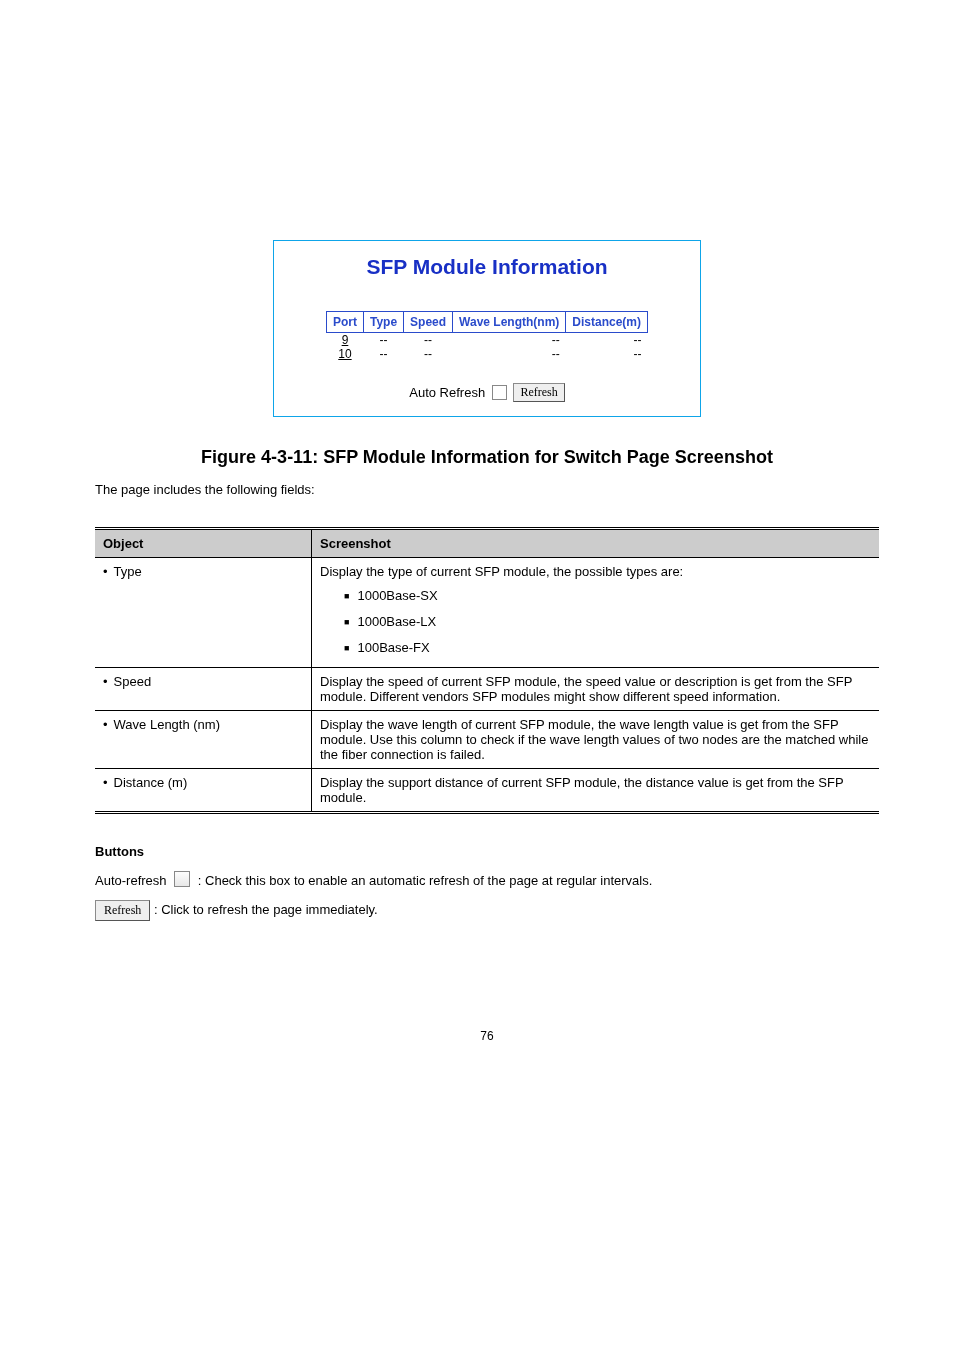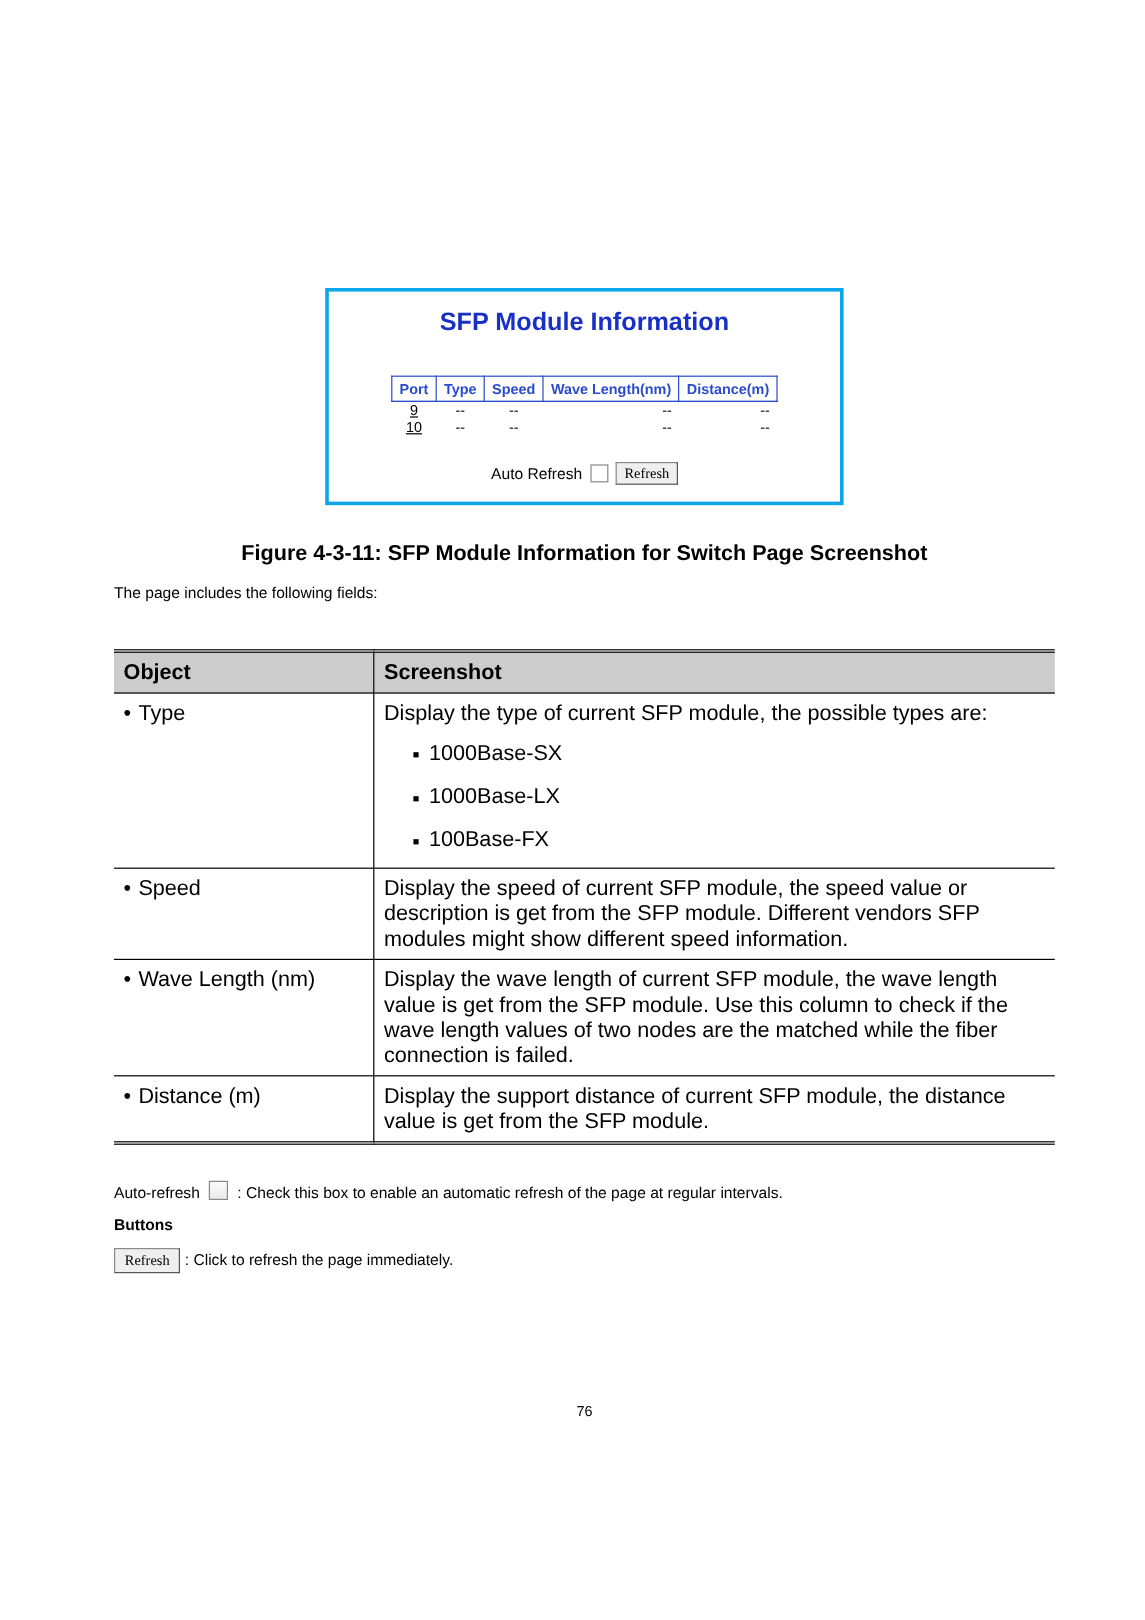--- a/index.html
+++ b/index.html
@@ -10,21 +10,21 @@
     color: #000;
     background: #fff;
     width: 954px;
   }
   .page {
     padding: 60px 75px 60px 95px;
   }
   .sfp-panel {
     width: 426px;
     margin: 180px auto 0 auto;
-    border: 3px solid #0ea5e9;
+    border: 1px solid #0ea5e9;
     background: #fff;
     padding-bottom: 14px;
   }
   .sfp-title {
     font-weight: bold;
     font-size: 21px;
     color: #1830c5;
     text-align: center;
     padding: 14px 0 16px 0;
   }
@@ -82,29 +82,29 @@
 
   .fig-caption {
     text-align: center;
     font-size: 18px;
     margin-top: 30px;
     margin-bottom: 14px;
     font-weight: bold;
   }
   .page-note {
     font-size: 13px;
-    margin-bottom: 40px;
+    margin-bottom: 30px;
   }
 
   .desc-table {
     width: 100%;
     border-collapse: collapse;
     border-top: 3px double #000;
     border-bottom: 3px double #000;
-    font-size: 18px;
+    font-size: 13px;
   }
   .desc-table thead th {
     background: #ccc;
     border-bottom: 1px solid #000;
     text-align: left;
     font-weight: bold;
     padding: 6px 8px;
   }
   .desc-table thead th:first-child {
     border-right: 1px solid #000;
@@ -230,26 +230,26 @@
         <td>Display the wave length of current SFP module, the wave length value is get from the SFP module. Use this column to check if the wave length values of two nodes are the matched while the fiber connection is failed.</td>
       </tr>
       <tr>
         <td class="obj"><span class="bullet">•</span><span>Distance (m)</span></td>
         <td>Display the support distance of current SFP module, the distance value is get from the SFP module.</td>
       </tr>
     </tbody>
   </table>
 
   <div class="buttons-section">
+    <div class="line" style="font-weight:bold;">Buttons</div>
     <div class="line">
       <span>Auto-refresh</span>
       <span class="inline-checkbox"></span>
       <span>: Check this box to enable an automatic refresh of the page at regular intervals.</span>
     </div>
-    <div class="line" style="font-weight:bold;">Buttons</div>
     <div class="line">
       <span class="refresh-btn" style="font-family:'Times New Roman',serif; padding:2px 8px;">Refresh</span>
       <span>: Click to refresh the page immediately.</span>
     </div>
   </div>
 
   <div class="footer-page-num">76</div>
 
 </div>
 

